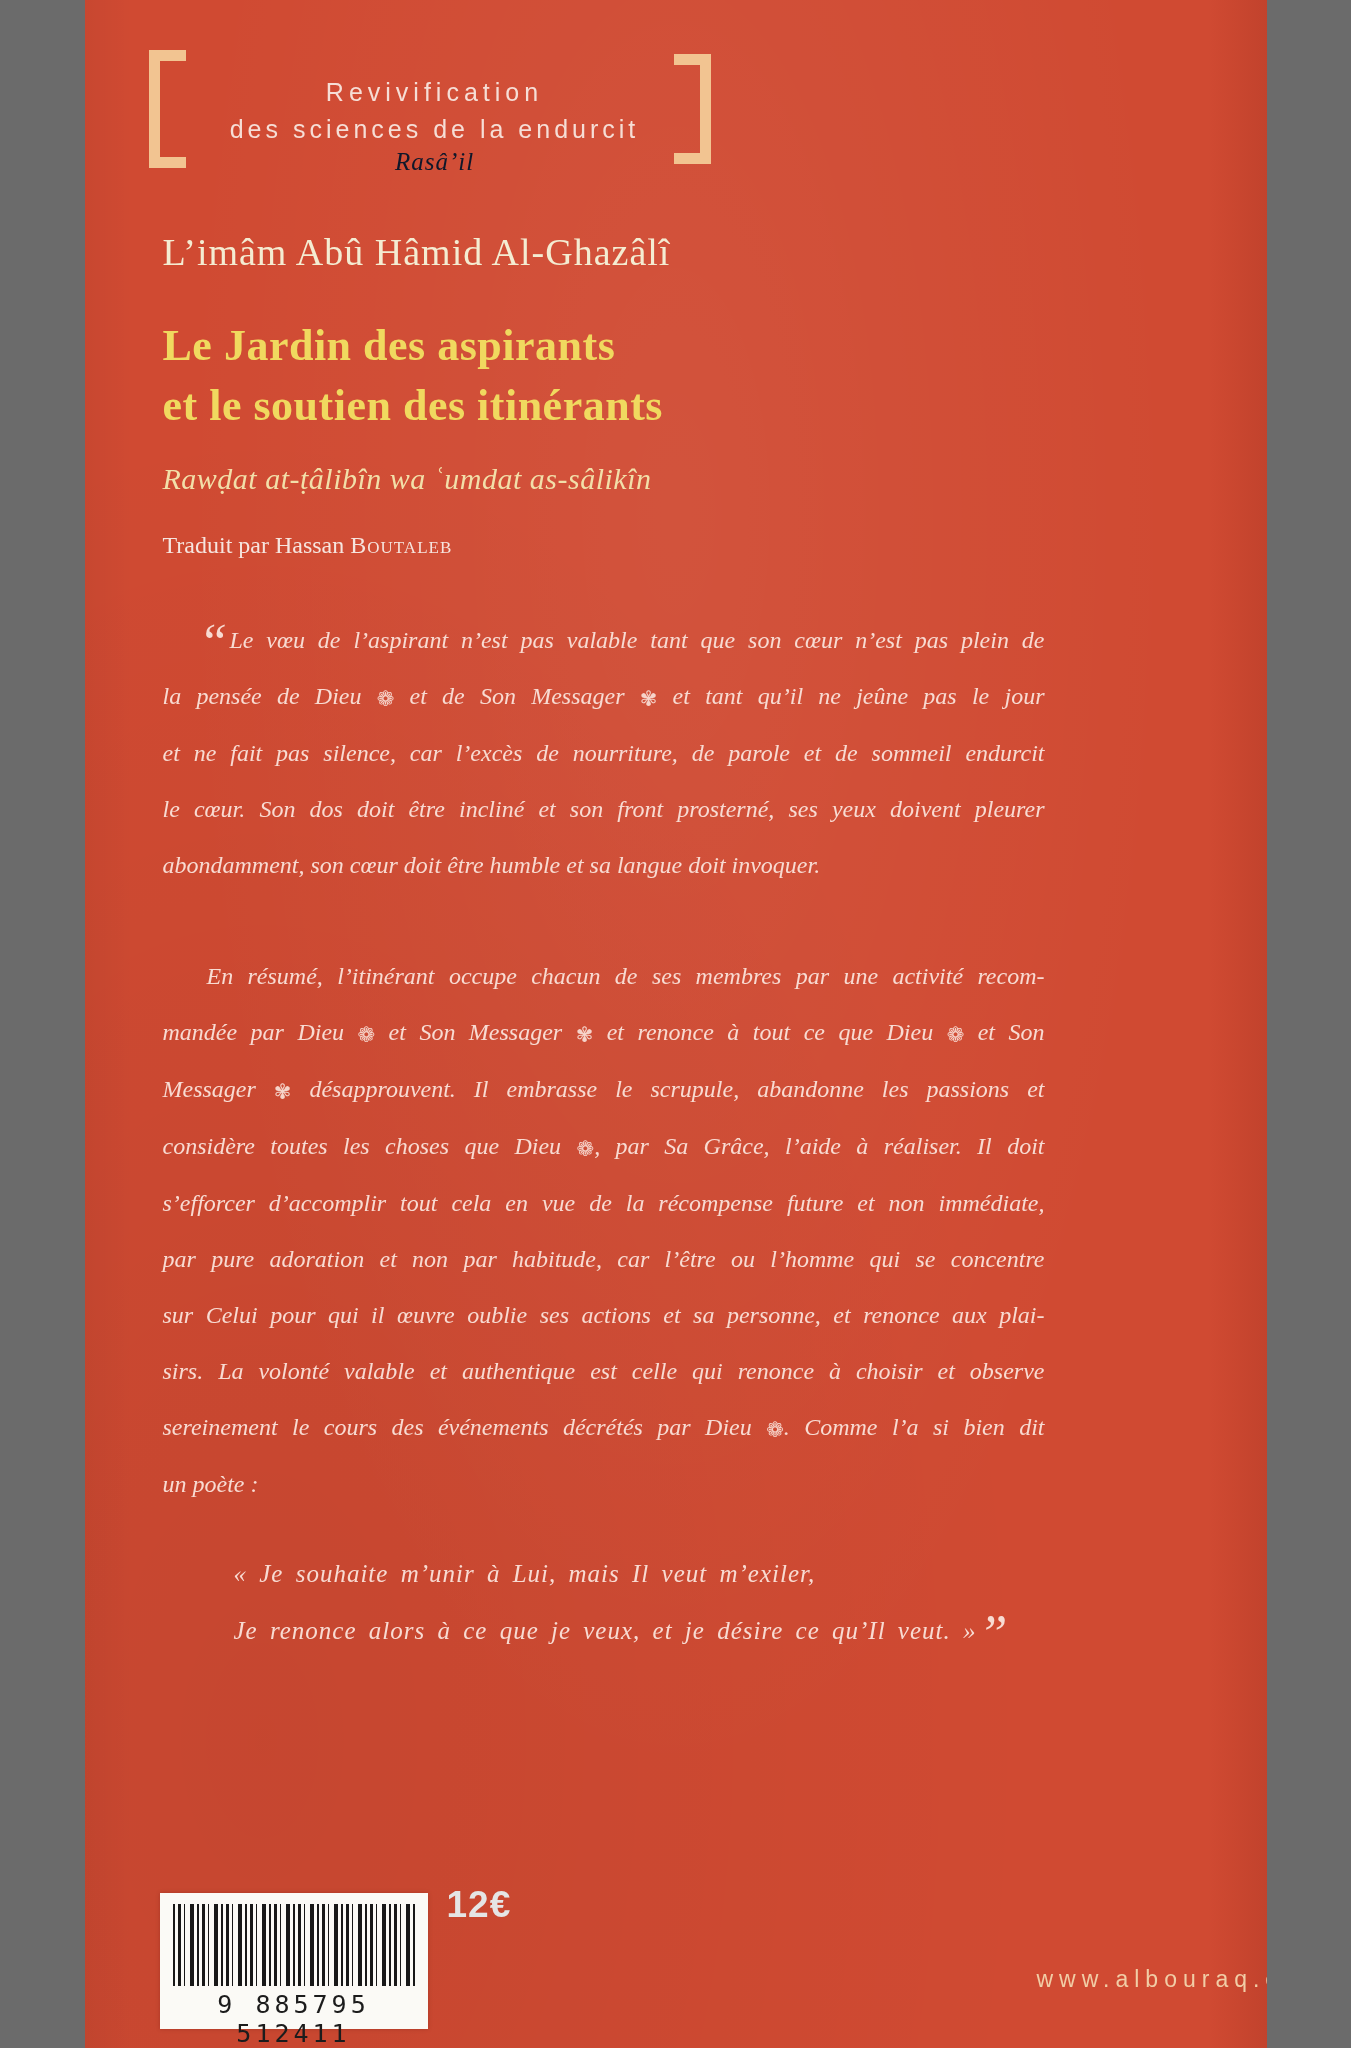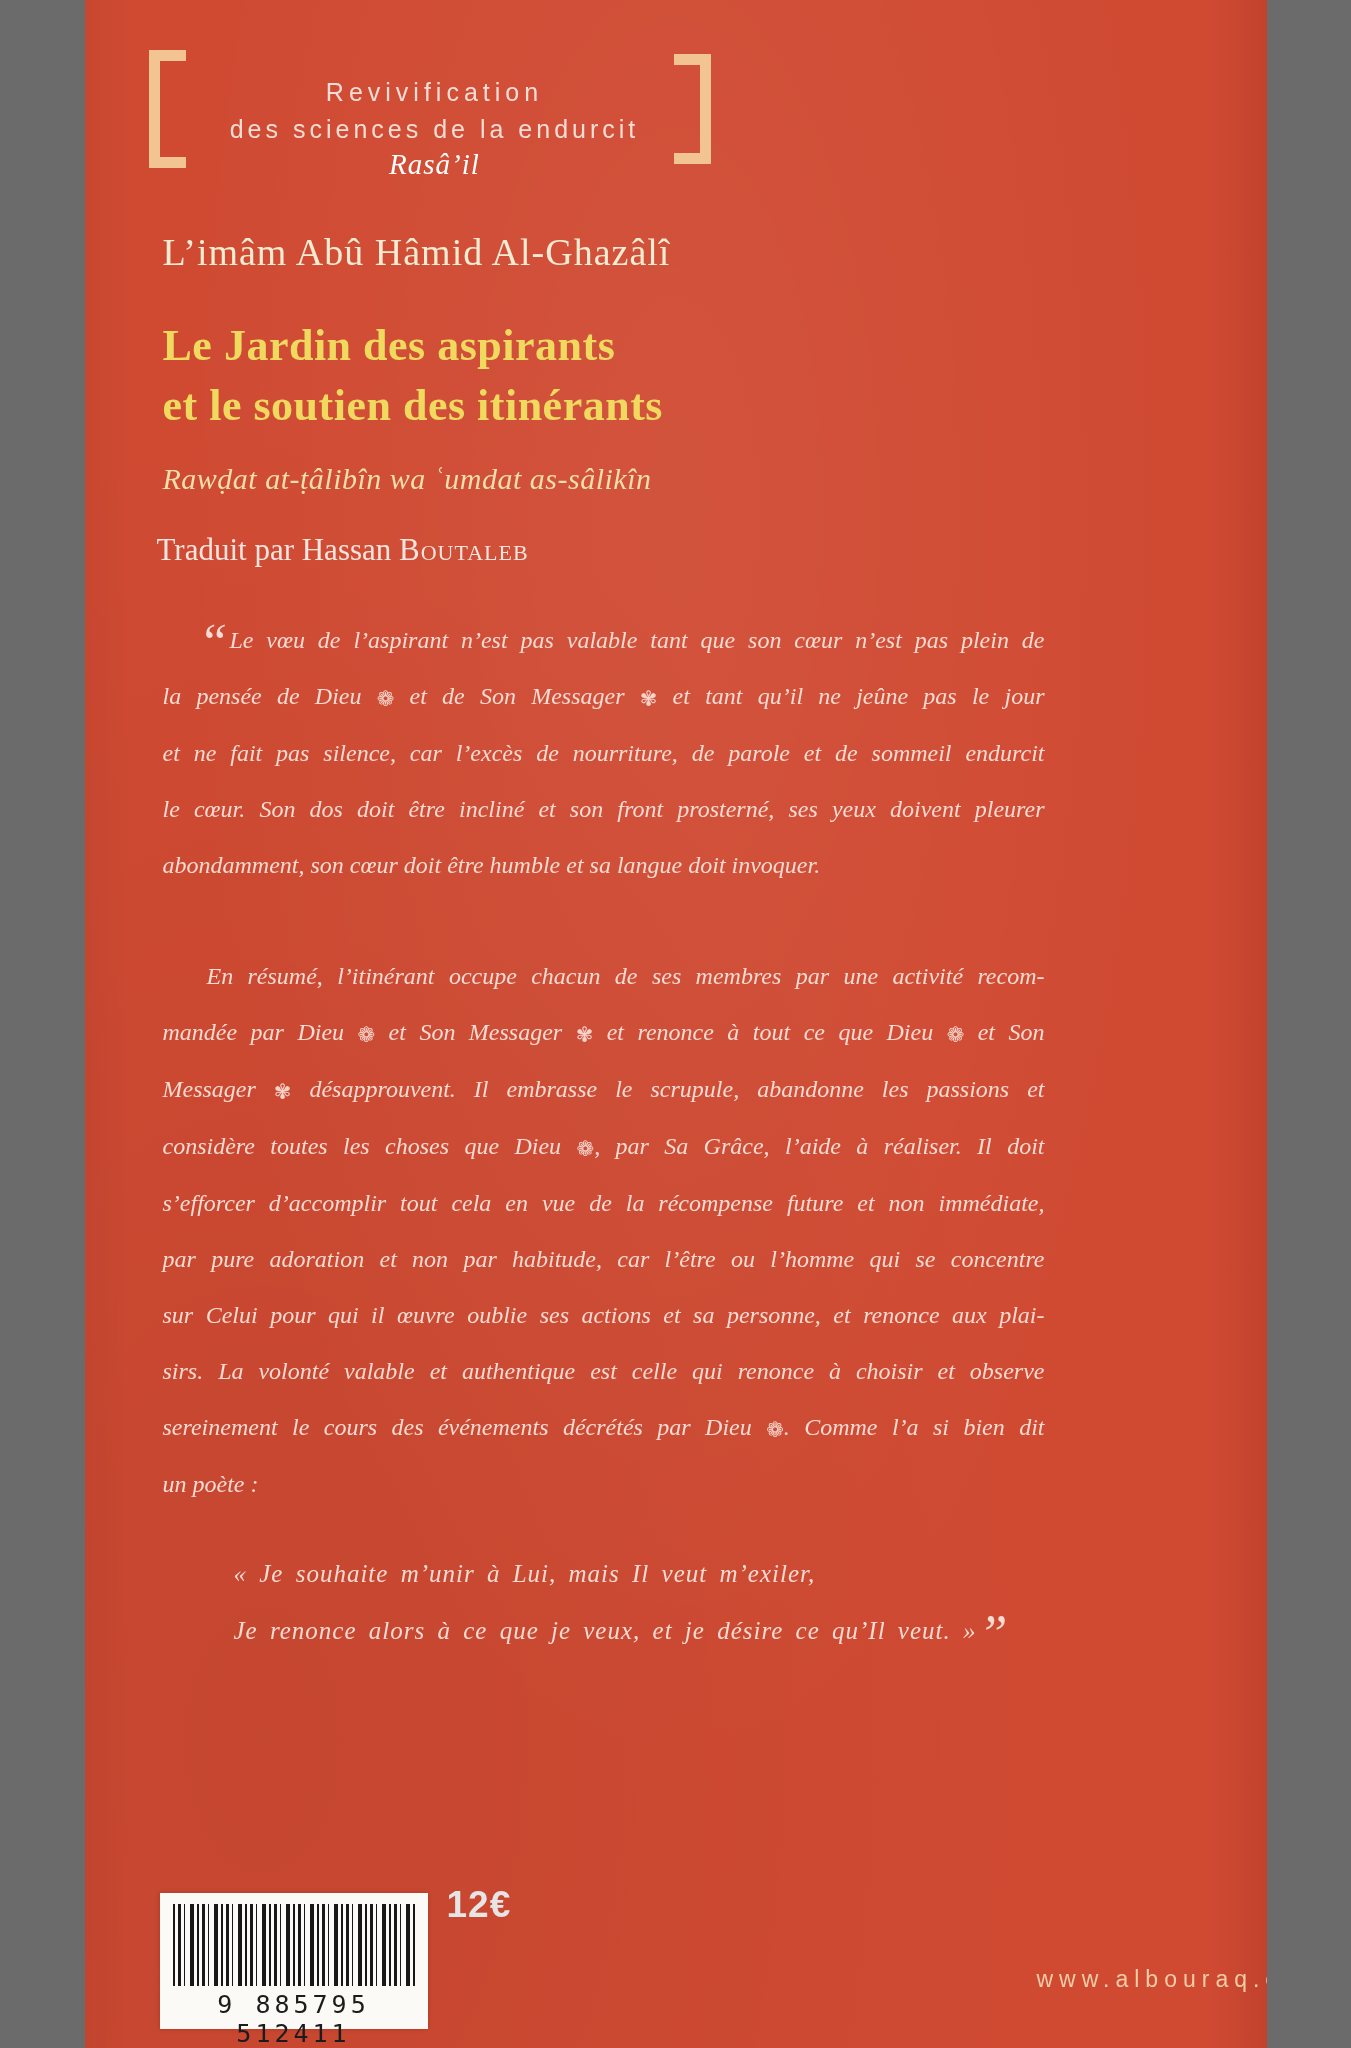--- a/index.html
+++ b/index.html
@@ -22,31 +22,31 @@
 
   
   .series{position:absolute;left:64px;top:48px;width:562px;height:130px;}
   .bracket{position:absolute;width:26px;height:96px;}
   .bracket.left{left:0;top:2px;border-left:11px solid #f2c491;border-top:11px solid #f2c491;border-bottom:11px solid #f2c491;}
   .bracket.right{right:0;top:6px;height:88px;border-right:11px solid #f2c491;border-top:11px solid #f2c491;border-bottom:11px solid #f2c491;}
   .series-text{position:absolute;left:44px;right:34px;top:30px;text-align:center;
     font-family:"Liberation Sans","DejaVu Sans",sans-serif;color:#f6ded6;}
   .series-l1{font-size:25px;letter-spacing:5px;}
   .series-l2{font-size:25px;letter-spacing:4px;margin-top:8px;white-space:nowrap;}
-  .series-l3{font-family:"Liberation Serif",serif;font-style:italic;font-size:29px;
-    color:#ffffff;margin-top:4px;letter-spacing:1px;}
+  .series-l3{font-family:"Liberation Serif",serif;font-style:italic;font-size:25px;
+    color:#0f172a;margin-top:4px;letter-spacing:1px;}
 
   .author{left:78px;top:230px;font-size:38px;color:#f4ecd2;letter-spacing:1px;}
 
   .title{left:78px;top:316px;margin:0;font-size:44px;line-height:60px;font-weight:bold;
     color:#f0d95f;letter-spacing:0.5px;}
 
   .subtitle{left:78px;top:462px;font-style:italic;font-size:30px;color:#f2dfa9;letter-spacing:0.5px;}
 
-  .translator{left:72px;top:532px;font-size:31px;color:#f6e5df;}
+  .translator{left:78px;top:532px;font-size:24px;color:#f6e5df;}
   .translator .tname{font-variant:small-caps;letter-spacing:1px;}
 
   
   .para,.poem{position:absolute;font-style:italic;font-size:24px;color:#f8dbd2;}
   .para{left:78px;width:882px;}
   .para .line{line-height:56px;text-align:justify;text-align-last:justify;}
   .para .line:last-child{text-align-last:left;}
   .para1{top:612px;}
   .para1 .line:first-child{text-indent:34px;}
   .para2{top:948px;}

